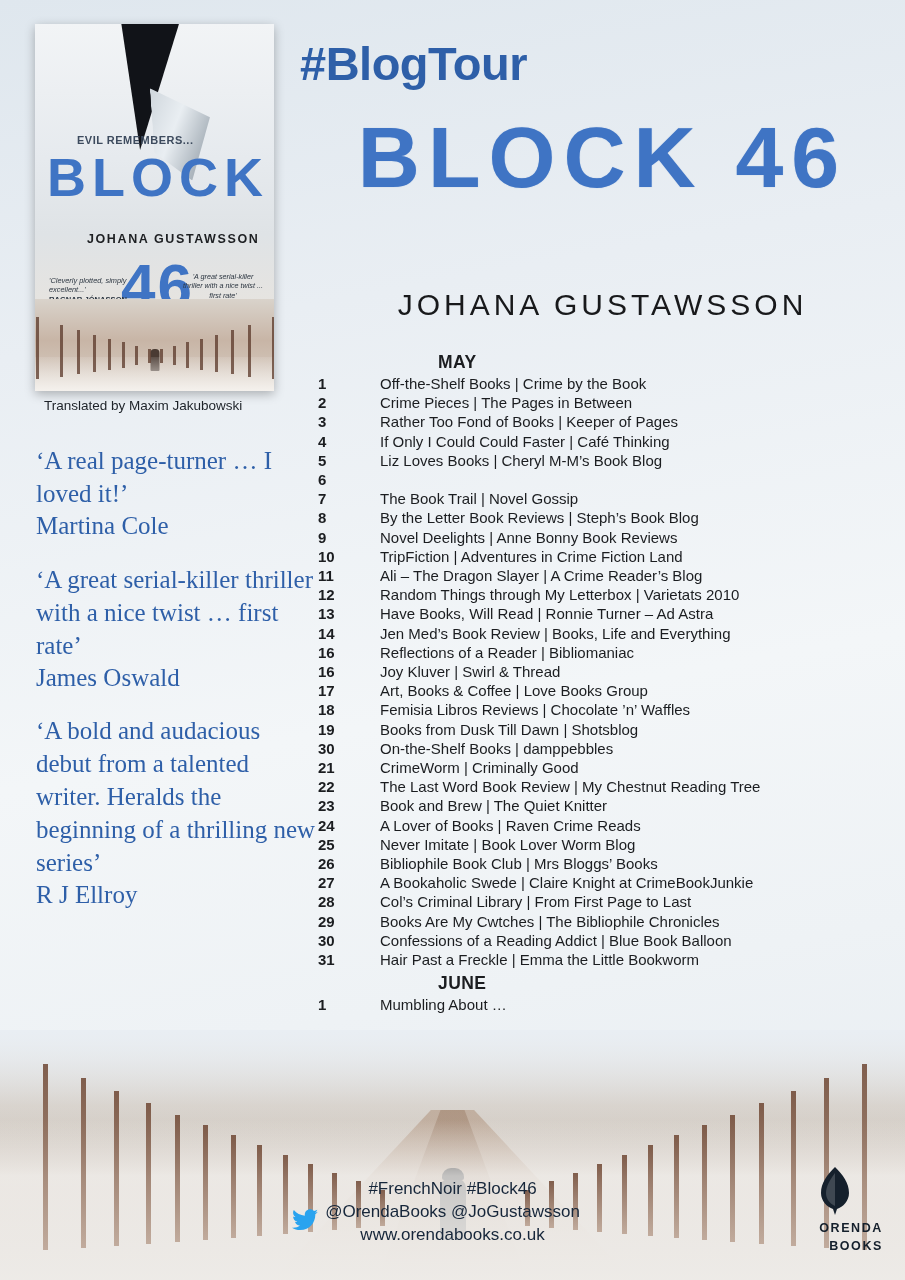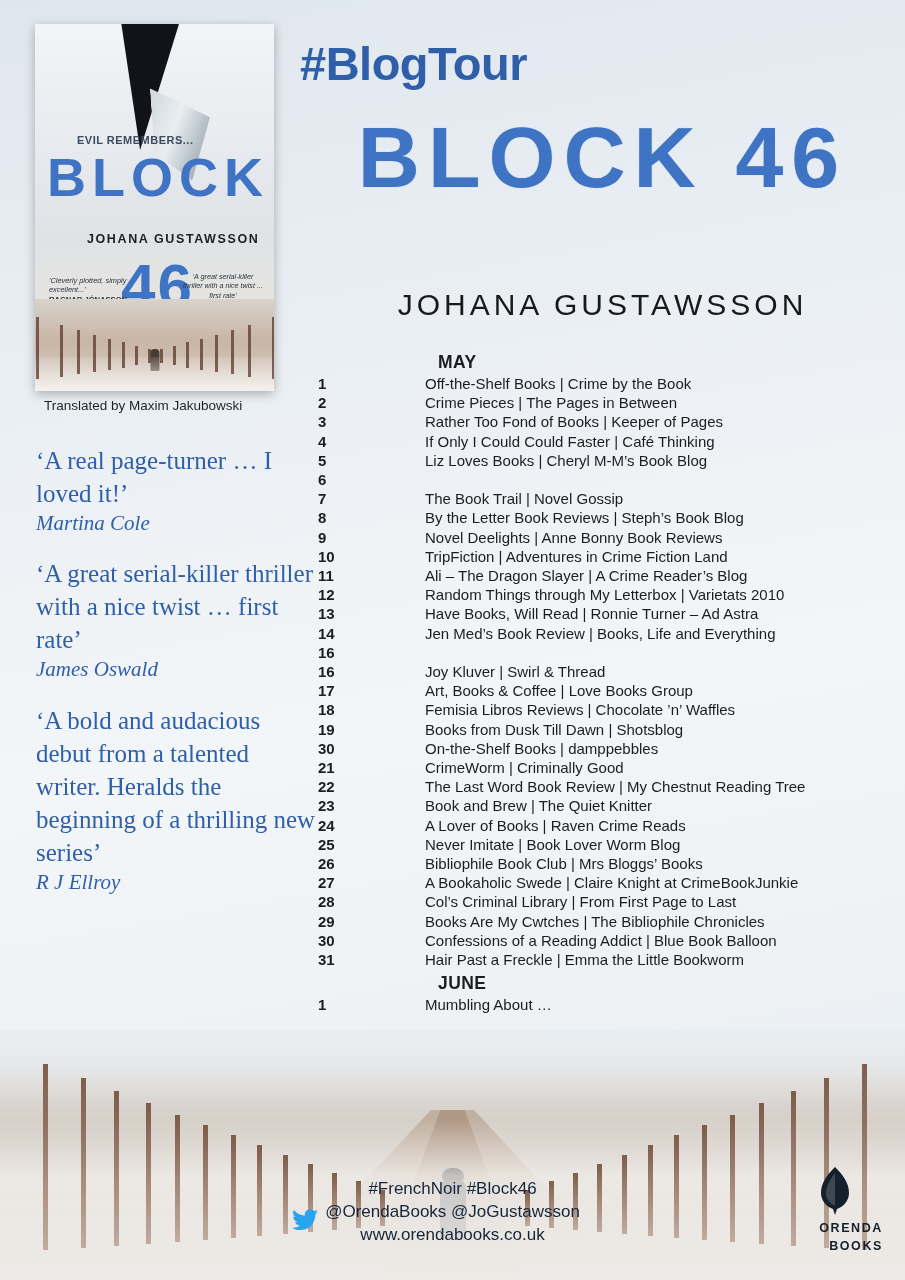--- a/index.html
+++ b/index.html
@@ -161,22 +161,21 @@
     font-family: "Liberation Serif", serif;
     color: #2e5fa8;
   }
   .quote-block { margin-bottom: 20px; margin-top: 16px; }
   .quote-text {
     font-size: 25px;
     line-height: 1.32;
     color: #2e5fa8;
   }
   .quote-attr {
-    font-size: 21px;
-    font-style: italic;
+    font-size: 25px;
     color: #2e5fa8;
     line-height: 1.3;
   }
 
   
   .blogtour {
     position: absolute; left: 300px; top: 36px; width: 605px;
     font-family: "Liberation Sans", sans-serif;
     font-weight: 700;
     font-size: 47px;
@@ -224,21 +223,21 @@
     align-items: baseline;
     line-height: 19.2px;
     font-size: 15px;
     color: #1b1d20;
   }
   .row .day {
     width: 62px;
     font-weight: 700;
     text-align: left;
   }
-  .row .entry { flex: 1; white-space: nowrap; margin-left: 45px; }
+  .row .entry { flex: 1; white-space: nowrap; }
 
   
   .footer {
     position: absolute;
     left: 0; right: 0; bottom: 34px;
     text-align: center;
     font-family: "Liberation Sans", sans-serif;
     color: #16263a;
   }
   .footer div { font-size: 17px; line-height: 23px; }
@@ -414,20 +413,21 @@
       <div class="row">
         <span class="day">13</span>
         <span class="entry">Have Books, Will Read |  Ronnie Turner – Ad Astra</span>
       </div>
       <div class="row">
         <span class="day">14</span>
         <span class="entry">Jen Med’s Book Review | Books, Life and Everything</span>
       </div>
       <div class="row">
         <span class="day">16</span>
+        <span class="entry">Reflections of a Reader | Bibliomaniac</span>
       </div>
       <div class="row">
         <span class="day">16</span>
         <span class="entry">Joy Kluver | Swirl &amp; Thread</span>
       </div>
       <div class="row">
         <span class="day">17</span>
         <span class="entry">Art, Books &amp; Coffee | Love Books Group</span>
       </div>
       <div class="row">

